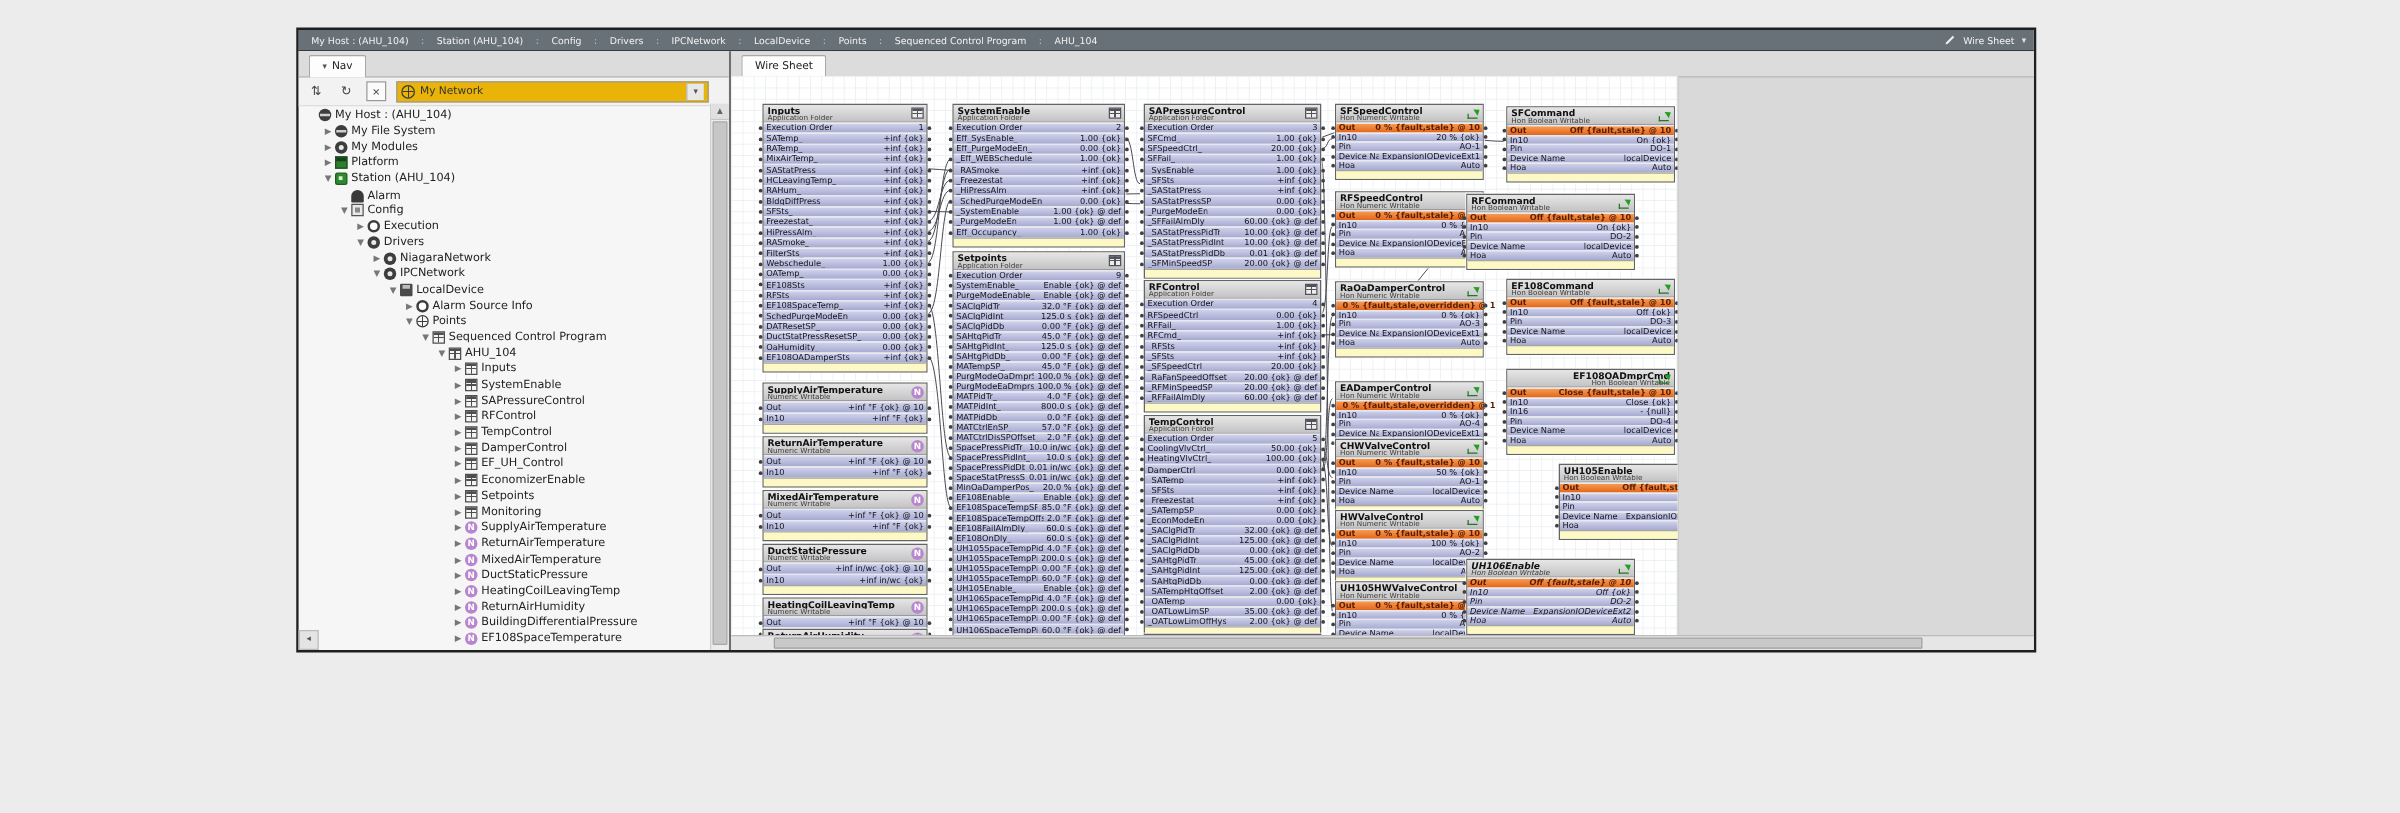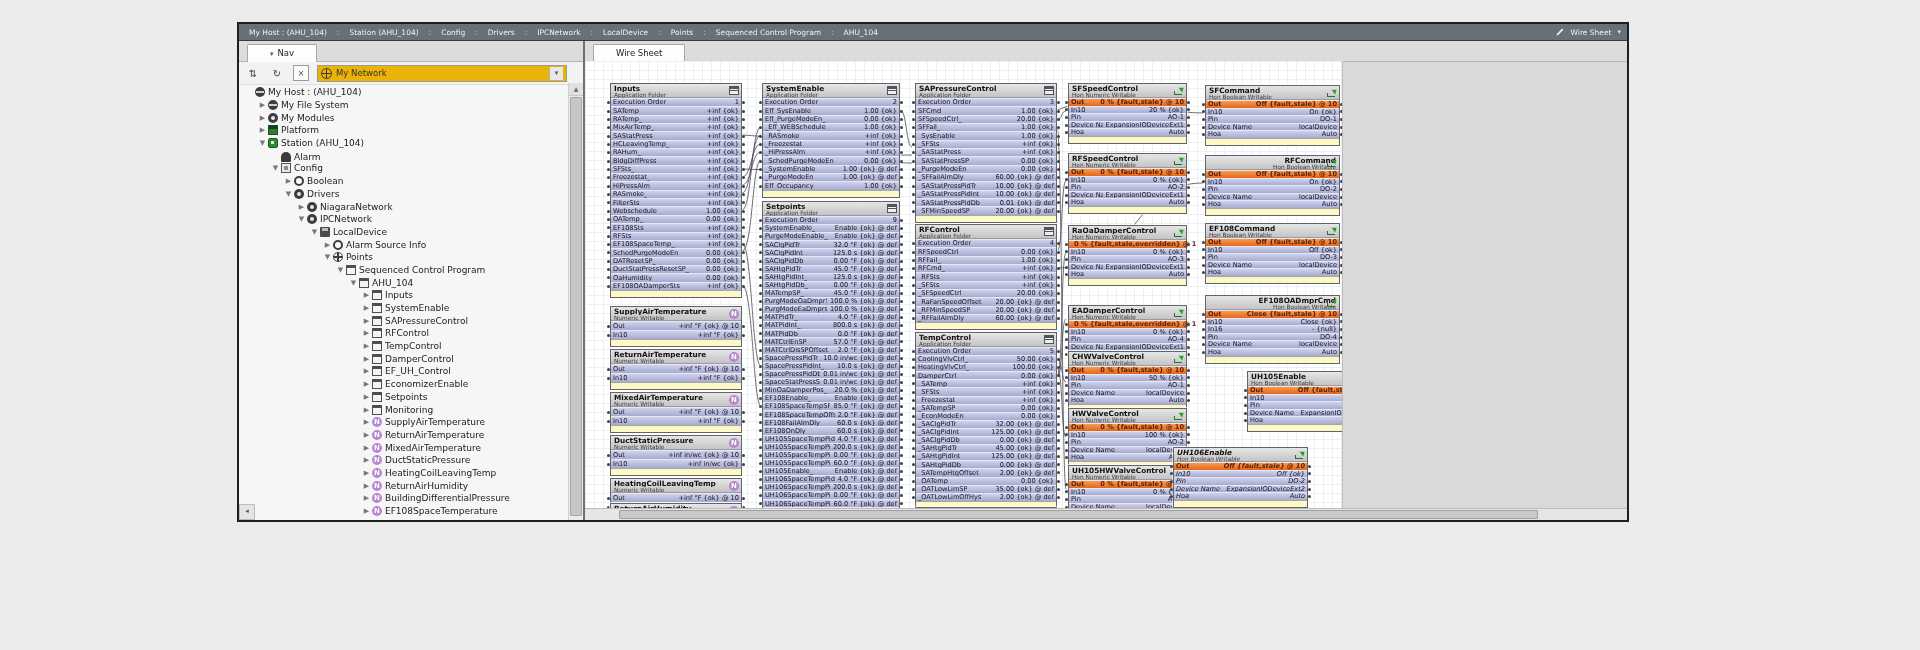--- a/index.html
+++ b/index.html
@@ -9,21 +9,21 @@
   #topbar{position:absolute;left:0;top:0;right:0;height:17px;background:#687078;color:#f2f2f2;display:flex;align-items:center;font-size:7.5px;padding:0 6px;box-sizing:border-box;border-bottom:1px solid #3a3a3a;}
   .crumb{margin:0 4px;white-space:nowrap;cursor:default;}
   .crumb-sep{color:#c8ccd2;margin:0 6px;}
   #view-selector{margin-left:auto;display:flex;align-items:center;gap:6px;}
   #view-selector .vs-label{font-size:7.5px;}
   .caret{font-size:7px;color:#e2e2e2;}
   
   #navpane{position:absolute;left:0;top:17px;width:346px;bottom:0;background:#f6f6f6;border-right:2px solid #6f6f6f;box-sizing:border-box;}
   #wspane{position:absolute;left:346px;top:17px;right:0;bottom:0;background:#d9d9d9;}
   .tabstrip{height:20px;background:#dcdcdc;border-bottom:1px solid #b5b5b5;position:relative;}
-  .tab{position:absolute;left:8px;top:3px;height:17px;background:#fdfdfd;border:1px solid #a8a8a8;border-bottom:none;padding:0 22px;font-size:8.5px;line-height:16px;color:#222;border-radius:2px 2px 0 0;}
+  .tab{position:absolute;left:8px;top:3px;height:17px;background:#fdfdfd;border:1px solid #a8a8a8;border-bottom:none;padding:0 10px;font-size:8.5px;line-height:16px;color:#222;border-radius:2px 2px 0 0;}
   .tab .tcaret{color:#555;margin-right:4px;font-size:7px;}
   
   #navtools{height:22px;display:flex;align-items:center;padding:0 6px;gap:8px;background:#f2f2f2;border-bottom:1px solid #ddd;}
   .tool-icon{width:14px;height:14px;display:flex;align-items:center;justify-content:center;font-size:10px;color:#444;border:1px solid transparent;}
   .tool-icon.boxed{border:1px solid #9a9a9a;background:#fbfbfb;font-size:8px;}
   #nav-combo{flex:1;height:15px;background:#eab308;border:1px solid #9a9a9a;display:flex;align-items:center;font-size:8.5px;color:#333;padding:0 3px;gap:4px;margin-right:10px;}
   #nav-combo .combo-arrow{margin-left:auto;width:13px;height:13px;background:#e8e8e8;border-left:1px solid #b5b5b5;text-align:center;line-height:13px;font-size:7px;color:#555;}
   .globe{width:9px;height:9px;border-radius:50%;border:1px solid #3b3b3b;background:
     linear-gradient(90deg,transparent 45%,#3b3b3b 45%,#3b3b3b 55%,transparent 55%),
     linear-gradient(0deg,transparent 45%,#3b3b3b 45%,#3b3b3b 55%,transparent 55%);}
@@ -154,21 +154,21 @@
           <span>Alarm</span>
         </div>
         <div class="trow" style="padding-left: 32px;">
           <span class="texp">▼</span>
           <span class="ticon i-cfg"></span>
           <span>Config</span>
         </div>
         <div class="trow" style="padding-left: 45px;">
           <span class="texp">▶</span>
           <span class="ticon i-ring"></span>
-          <span>Boolean</span>
+          <span>Execution</span>
         </div>
         <div class="trow" style="padding-left: 45px;">
           <span class="texp">▼</span>
           <span class="ticon i-mod"></span>
           <span>Drivers</span>
         </div>
         <div class="trow" style="padding-left: 58px;">
           <span class="texp">▶</span>
           <span class="ticon i-mod"></span>
           <span>NiagaraNetwork</span>
@@ -1175,21 +1175,21 @@
                   <span class="l">Device Name</span>
                   <span class="v">localDevice</span>
                 </div>
                 <div class="row">
                   <span class="l">Hoa</span>
                   <span class="v">Auto</span>
                 </div>
               </div>
               <div class="ft"></div>
             </div>
-            <div class="block" style="left: 620px; top: 94px; width: 133px; text-align: right; --rh: 7.6px;">
+            <div class="block" style="left: 588px; top: 94px; width: 133px; --rh: 7.6px;">
               <div class="bh">
                 <div class="bt">RFCommand</div>
                 <div class="bs">Hon Boolean Writable</div>
                 <span class="bicon hon"></span>
               </div>
               <div class="rows">
                 <div class="row hl">
                   <span class="l">Out</span>
                   <span class="v">Off {fault,stale} @ 10</span>
                 </div>

